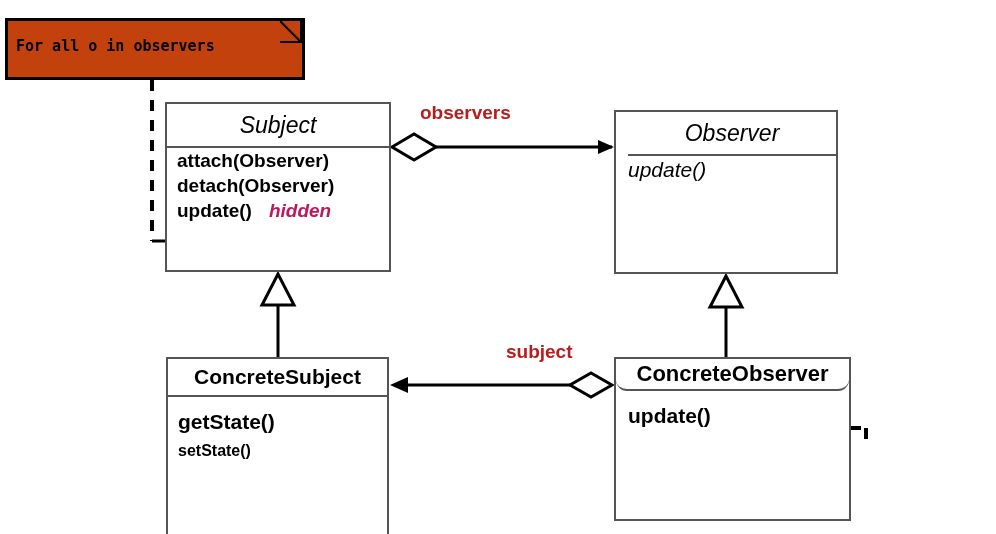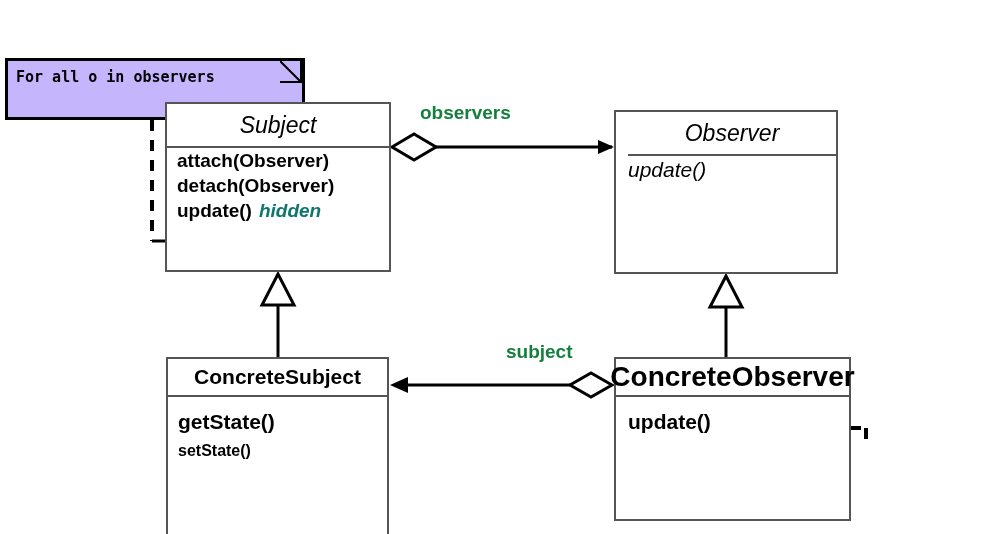--- a/index.html
+++ b/index.html
@@ -57,58 +57,57 @@
     line-height: 25px;
     white-space: nowrap;
   }
   .uml-class .member.abstract {
     font-style: italic;
     font-weight: normal;
     font-size: 21px;
     line-height: 28px;
   }
   .stereotype-hidden {
-    color: #0f766e;
+    color: #be185d;
     font-style: italic;
     font-weight: bold;
-    margin-left: 7px;
+    margin-left: 17px;
   }
 
   
   .uml-note {
     position: absolute;
     box-sizing: border-box;
     border: 3px solid #000000;
-    background: #c4b5fd;
+    background: #c2410c;
     font-family: "DejaVu Sans Mono", monospace;
     font-size: 15px;
     font-weight: bold;
     color: #000000;
     line-height: 22px;
-    padding: 5px 8px 5px 8px;
-    margin-top: 40px;
+    padding: 14px 8px 5px 8px;
   }
   .uml-note .note-line {
     white-space: pre;
   }
   .note-fold {
     position: absolute;
     top: 0;
     right: 0;
     width: 22px;
     height: 22px;
     pointer-events: none;
   }
 
   
   .edge-label {
     position: absolute;
     font-size: 19px;
     font-weight: bold;
-    color: #15803d;
+    color: #b91c1c;
     white-space: nowrap;
   }
 </style>
 </head>
 <body>
 
 <div id="canvas">
 
   <svg class="layer" viewBox="0 0 996 534">
 
@@ -173,21 +172,21 @@
 
   <div class="uml-class" style="left:166px; top:357px; width:223px; height:200px;">
     <div class="cls-name" style="height:38px; font-size:21px;">ConcreteSubject</div>
     <div class="cls-body" style="padding-top:10px;">
       <div class="member" style="font-size:21px; line-height:29px;">getState()</div>
       <div class="member" style="font-size:16px; line-height:29px;">setState()</div>
     </div>
   </div>
 
   <div class="uml-class" style="left:614px; top:357px; width:237px; height:164px;">
-    <div class="cls-name" style="height:38px; font-size:28px;">ConcreteObserver</div>
+    <div class="cls-name" style="height:32px; font-size:22px;border-radius:11px;">ConcreteObserver</div>
     <div class="cls-body" style="padding-top:10px; padding-left:12px;">
       <div class="member" style="font-size:21px; line-height:29px;">update()</div>
     </div>
   </div>
 
 
   <div class="edge-label" style="left:420px; top:102px;">observers</div>
   <div class="edge-label" style="left:506px; top:341px;">subject</div>
 
 </div>

